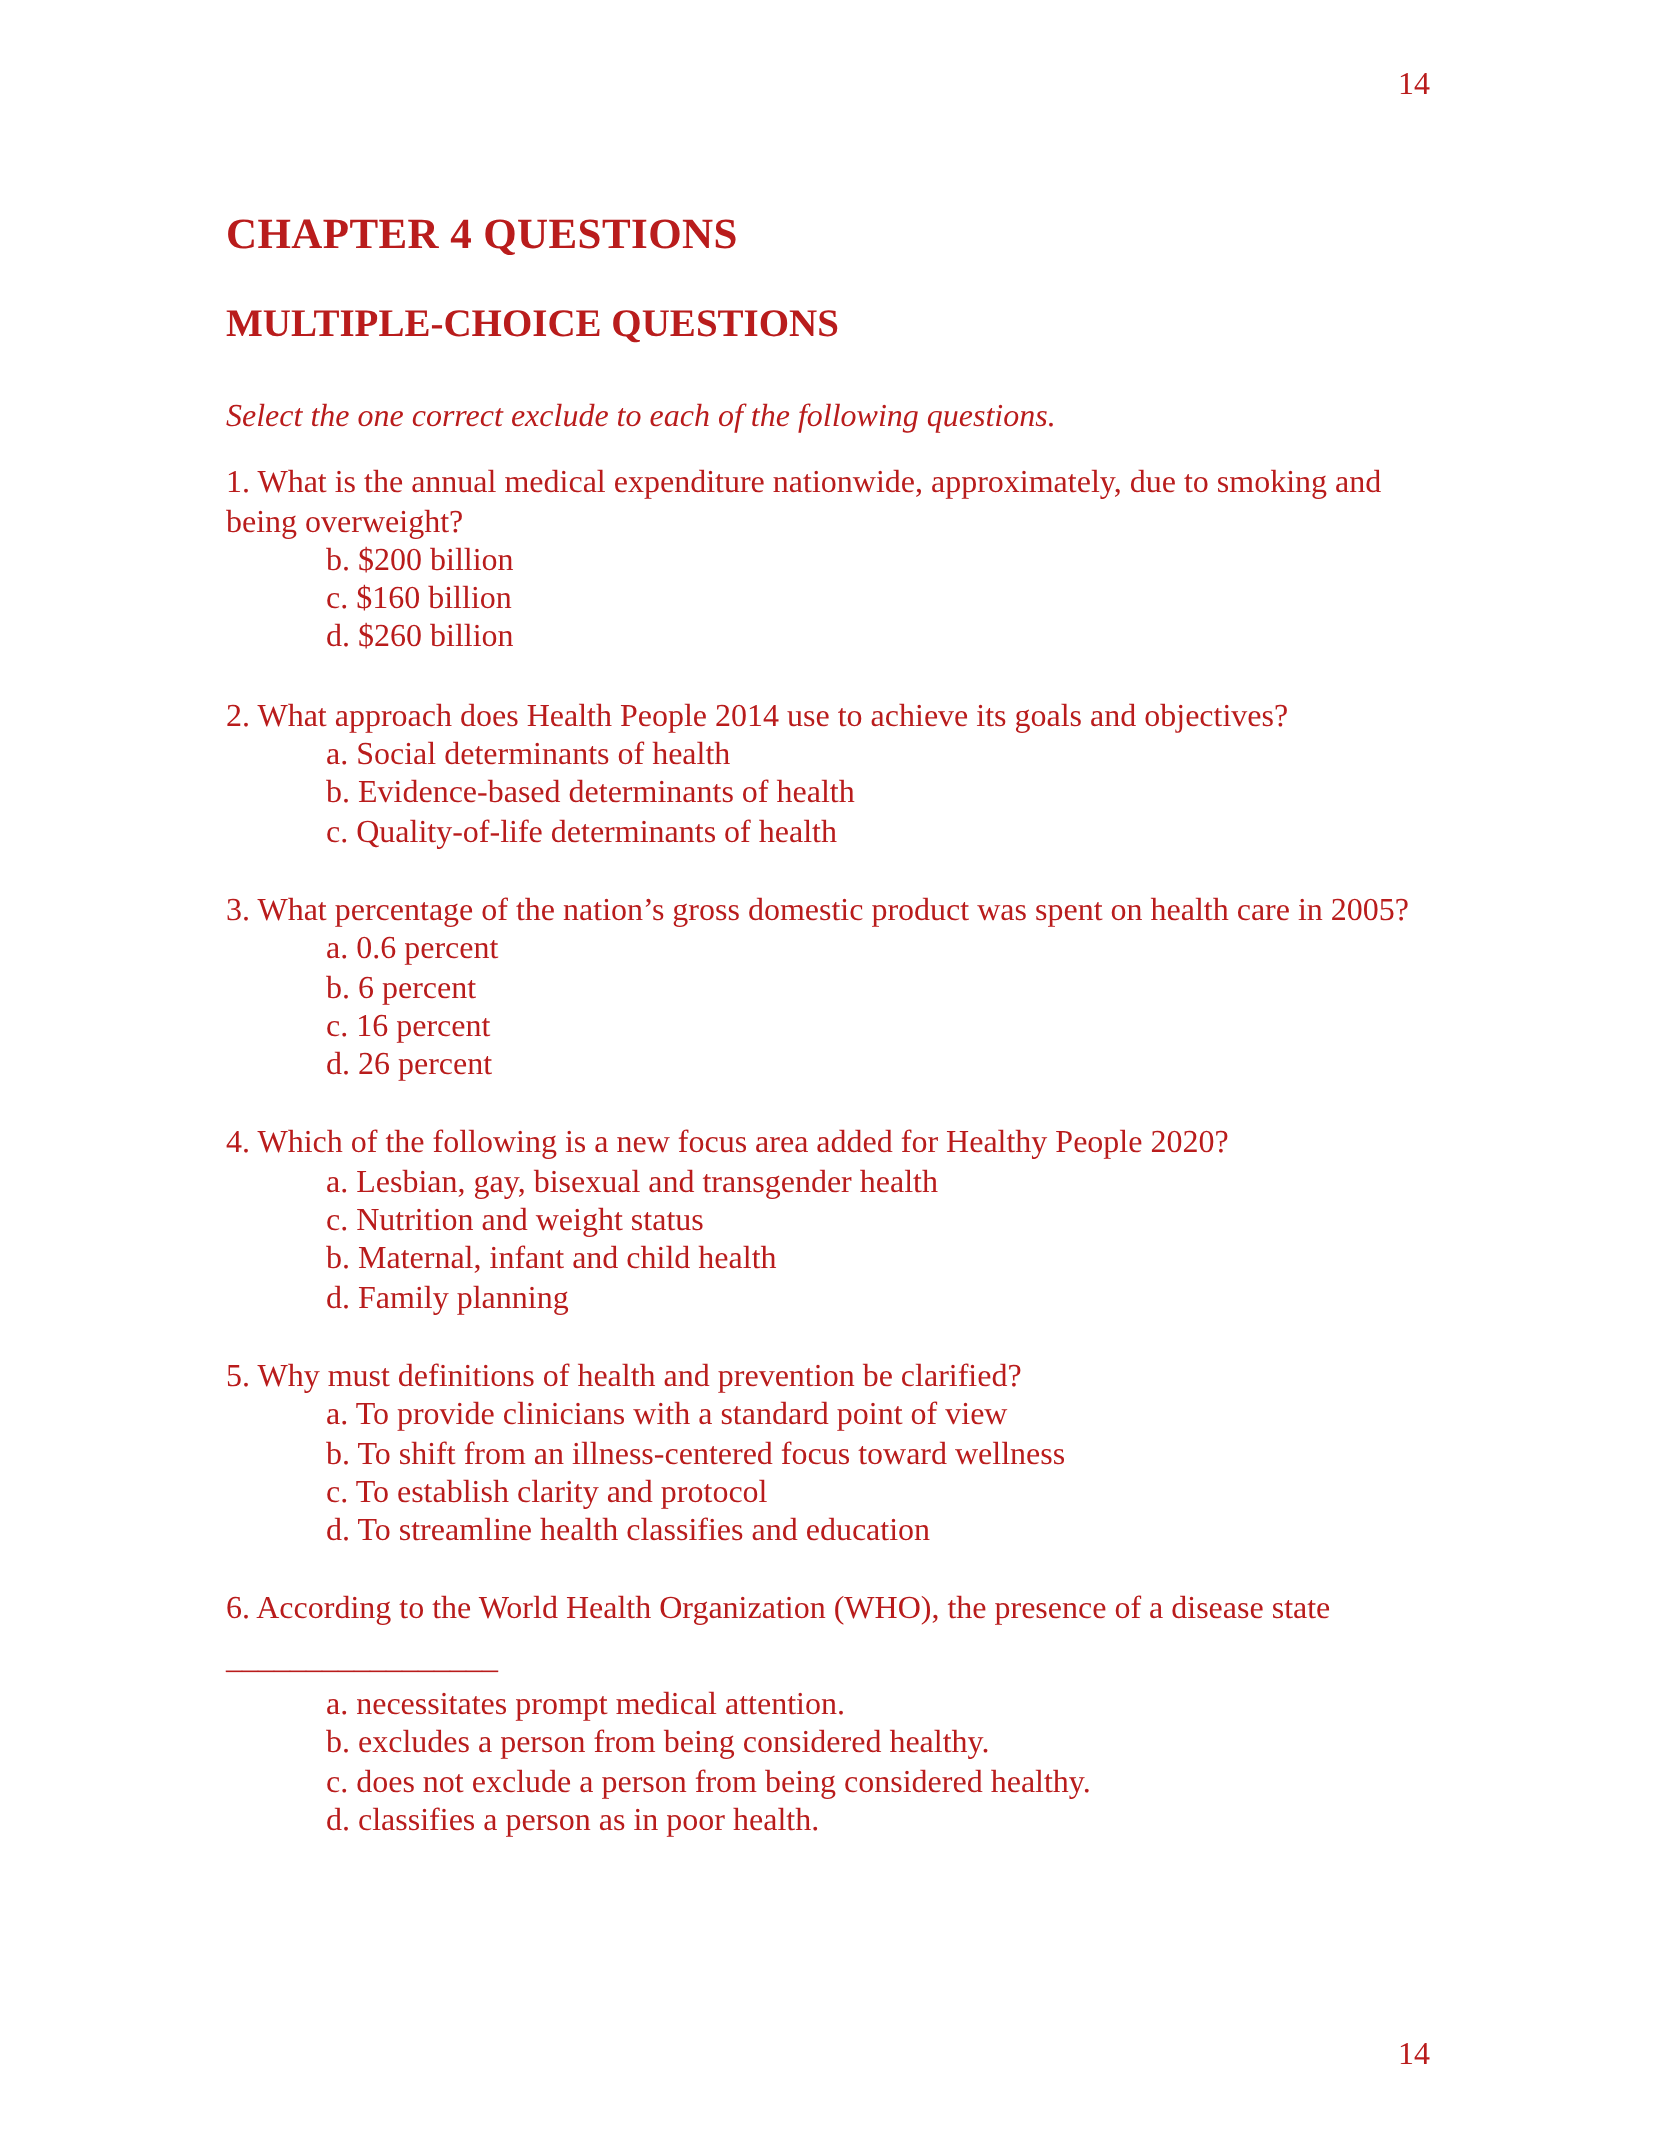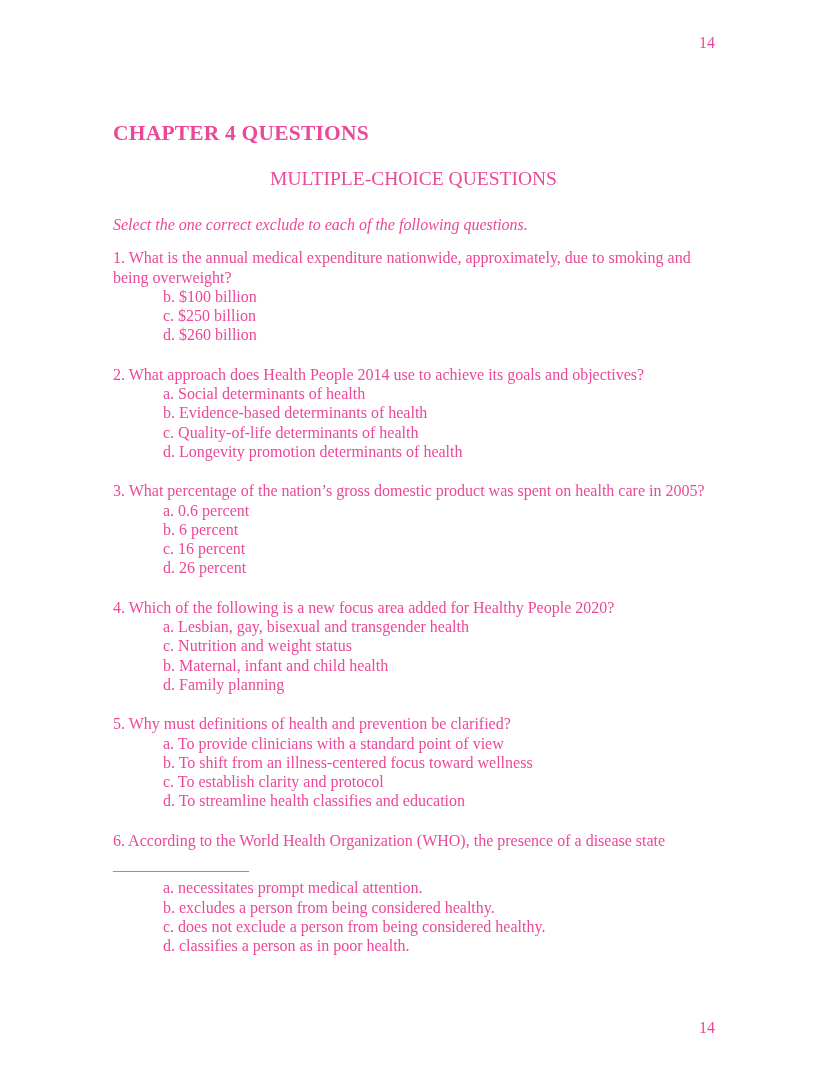--- a/index.html
+++ b/index.html
@@ -5,50 +5,49 @@
   html, body {
     margin: 0;
     padding: 0;
     background: #ffffff;
   }
   .page {
     position: relative;
     width: 827px;
     height: 1075px;
     background: #ffffff;
-    color: #ec4899;
+    color: #b91c1c;
     font-family: "Liberation Serif", serif;
     overflow: hidden;
   }
   .pagenum {
     position: absolute;
     font-size: 16px;
     line-height: 19.3px;
   }
   .pagenum-top { top: 33px; right: 112px; }
   .pagenum-bottom { top: 1018px; right: 112px; }
   .content {
     position: absolute;
     left: 113px;
-    top: 16px;
+    top: 0;
     width: 601px;
   }
   .chapter-title {
     font-size: 21.5px;
     font-weight: bold;
     line-height: 26px;
     margin: 104px 0 0 0;
     letter-spacing: 0.2px;
   }
   .section-title {
     font-size: 19.5px;
-    font-weight: normal;
+    font-weight: bold;
     line-height: 24px;
     margin: 21px 0 0 0;
-    text-align: center;
   }
   .instructions {
     font-size: 16px;
     font-style: italic;
     line-height: 19.3px;
     margin: 24px 0 14px 0;
   }
   .question {
     font-size: 16px;
     line-height: 19.3px;
@@ -74,31 +73,30 @@
   <div class="content">
 
     <h1 class="chapter-title">CHAPTER 4 QUESTIONS</h1>
 
     <h2 class="section-title">MULTIPLE-CHOICE QUESTIONS</h2>
 
     <p class="instructions">Select the one correct exclude to each of the following questions.</p>
 
     <div class="question">
       <div class="stem">1. What is the annual medical expenditure nationwide, approximately, due to smoking and being overweight?</div>
-      <div class="option">b. $100 billion</div>
-      <div class="option">c. $250 billion</div>
+      <div class="option">b. $200 billion</div>
+      <div class="option">c. $160 billion</div>
       <div class="option">d. $260 billion</div>
     </div>
 
     <div class="question">
       <div class="stem">2. What approach does Health People 2014 use to achieve its goals and objectives?</div>
       <div class="option">a. Social determinants of health</div>
       <div class="option">b. Evidence-based determinants of health</div>
       <div class="option">c. Quality-of-life determinants of health</div>
-      <div class="option">d. Longevity promotion determinants of health</div>
     </div>
 
     <div class="question">
       <div class="stem">3. What percentage of the nation’s gross domestic product was spent on health care in 2005?</div>
       <div class="option">a. 0.6 percent</div>
       <div class="option">b. 6 percent</div>
       <div class="option">c. 16 percent</div>
       <div class="option">d. 26 percent</div>
     </div>
 

